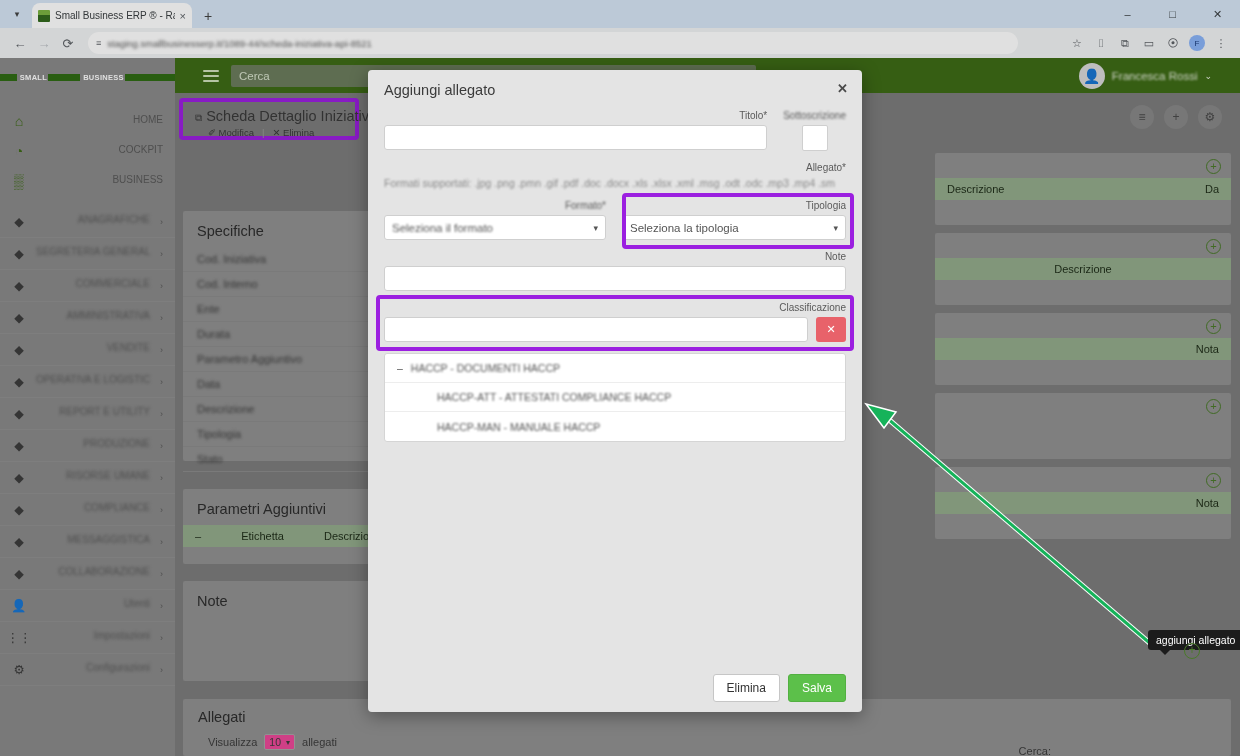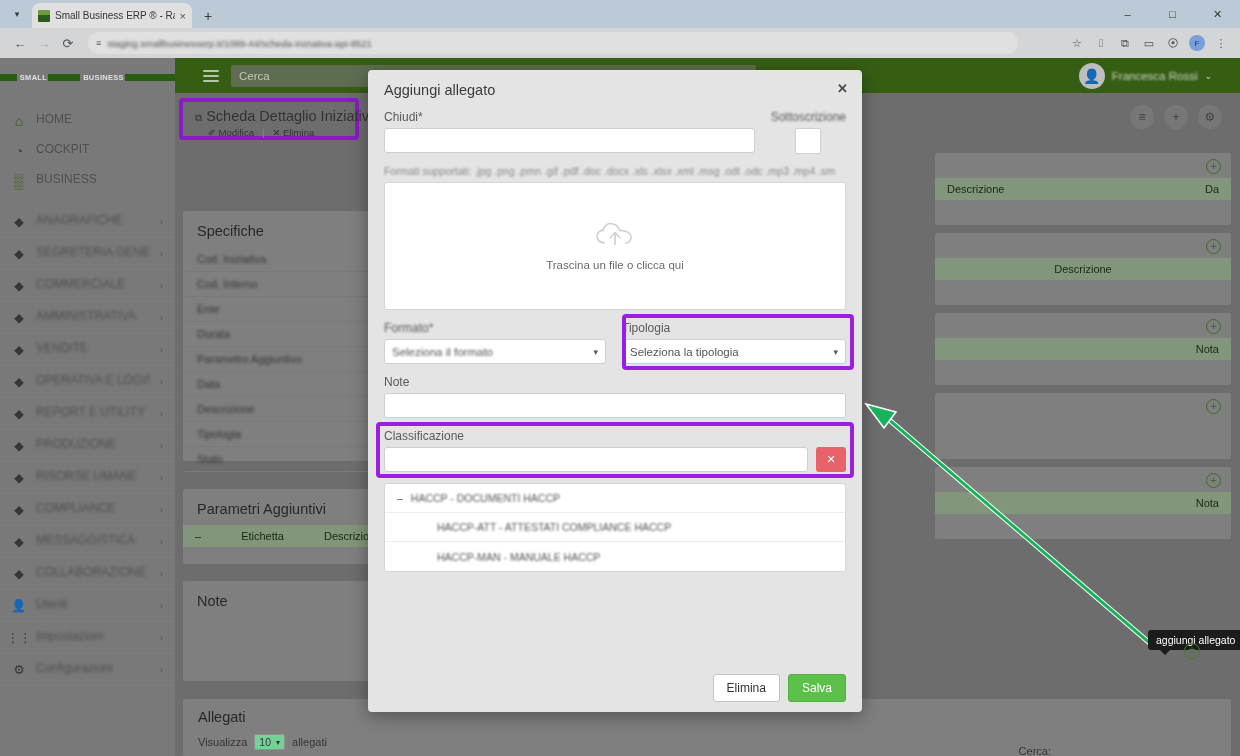--- a/index.html
+++ b/index.html
@@ -191,25 +191,25 @@
   .rpanel .body { height: 24px; }
 
   
   .allegati {
     position: absolute; left: 8px; top: 546px; width: 1048px; height: 57px;
     background: #919191; border-radius: 2px;
   }
   .al-title { font-size: 14.5px; color: #2e2e2e; padding: 10px 0 0 15px; }
   .al-ctrl {
     display: flex; align-items: center; gap: 7px; font-size: 11px;
-    color: #3d3d3d; padding: 9px 0 0 15px;
+    color: #3d3d3d; padding: 9px 0 0 25px;
   }
   .al-sel {
     display: flex; align-items: center; gap: 5px; border: 1px solid #a5a5a5;
-    background: #86efac; padding: 1px 4px; border-radius: 2px; font-size: 10.5px;
+    background: #ec4899; padding: 1px 4px; border-radius: 2px; font-size: 10.5px;
   }
   .al-search {
     position: absolute; right: 180px; top: 46px; font-size: 11px; color: #3d3d3d; padding-left: 42px;
   }
 
   
   .tooltip {
     position: absolute; left: 1148px; top: 630px; background: #1c1c1c;
     color: #fff; font-size: 10.5px; padding: 4px 8px; border-radius: 3px;
     white-space: nowrap; z-index: 60;
@@ -247,21 +247,21 @@
   .modal-foot {
     flex: 0 0 48px; display: flex; align-items: center; justify-content: flex-end;
     gap: 8px; padding: 0 16px;
   }
   .btn {
     font-size: 12px; padding: 6px 13px; border-radius: 3px; border: 1px solid #c6c6c6;
     background: #fff; color: #333;
   }
   .btn-primary { background: #5cc04a; border-color: #52b041; color: #fff; }
 
-  .lbl { font-size: 12px; color: #5a5a5a; display: block; margin-bottom: 4px; }
+  .lbl { font-size: 10px; color: #5a5a5a; display: block; margin-bottom: 4px; text-align: right; }
   .inp {
     width: 100%; height: 25px; background: #fff; border: 1px solid #cfcfcf;
     border-radius: 3px; font-size: 11.5px; color: #333; padding: 0 7px;
     font-family: "Liberation Sans", sans-serif;
   }
   .inp.blurv { filter: blur(1.5px); }
   .row2 { display: flex; gap: 16px; }
   .chk-box {
     width: 26px; height: 26px; background: #fff; border: 1px solid #cfcfcf;
     border-radius: 2px;
@@ -608,39 +608,33 @@
   <div class="modal">
     <div class="modal-head">
       <div class="modal-title">Aggiungi allegato</div>
       <div class="modal-x">✕</div>
     </div>
 
     <div class="modal-body">
 
       <div class="row2 fld">
         <div style="flex:1 1 auto">
-          <span class="lbl">Chiudi*</span>
+          <span class="lbl">Titolo*</span>
           <input class="inp" value="" style="">
         </div>
         <div style="flex:0 0 48px; text-align:center">
           <span class="lbl blur-s" style="text-align:center">Sottoscrizione</span>
           <div class="chk-box" style="margin:0 auto"></div>
         </div>
       </div>
 
 
       <div class="fld">
+        <span class="lbl">Allegato*</span>
         <div class="hint blur-s">Formati supportati: .jpg .png .pmn .gif .pdf .doc .docx .xls .xlsx .xml .msg .odt .odc .mp3 .mp4 .sm</div>
-        <div class="dropzone">
-          <svg width="40" height="28" viewBox="0 0 40 28">
-            <path d="M10 22 C4 22 2 18 2 15 C2 11 6 9 8 9.5 C9 4 14 1.5 18 3 C22 4 24 7 24.5 9.5 C31 9 36 12 36 16.5 C36 20 33 22 30 22" fill="none" stroke="#cfcfcf" stroke-width="1.6"></path>
-            <path d="M20 24 L20 12 M20 11.5 L15 17 M20 11.5 L25 17" fill="none" stroke="#cfcfcf" stroke-width="1.6"></path>
-          </svg>
-          <span class="dz-text">Trascina un file o clicca qui</span>
-        </div>
       </div>
 
       <div class="row2 fld" style="position:relative">
         <div style="flex:0 0 222px">
           <span class="lbl blur-s">Formato*</span>
           <div class="sel">
             <span class="blur-s">Seleziona il formato</span>
             <span style="font-size:9px">▾</span>
           </div>
         </div>

